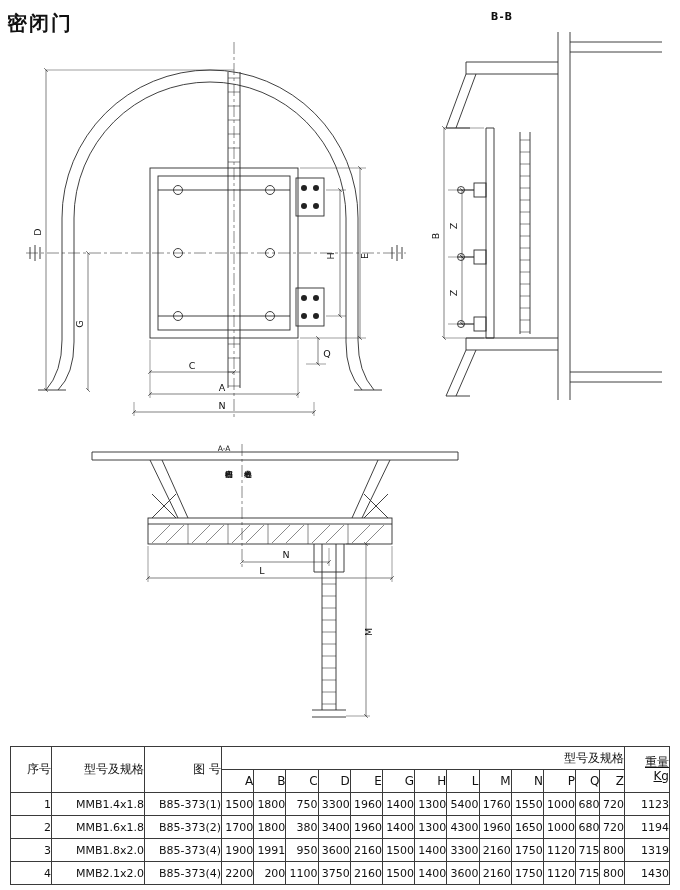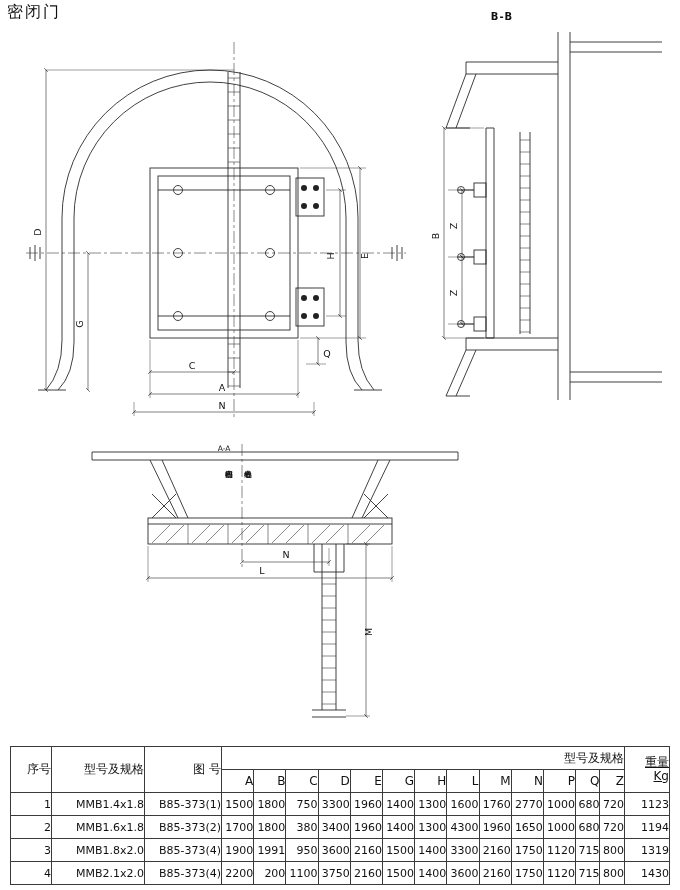--- a/index.html
+++ b/index.html
@@ -1,18 +1,18 @@
 <!DOCTYPE html>
 <html><head>
 <meta charset="utf-8">
 <style>
   html,body{margin:0;padding:0;background:#fff;}
   .page{position:relative;width:680px;height:890px;background:#fff;overflow:hidden;
         font-family:"DejaVu Sans","Liberation Sans",sans-serif;color:#111;}
-  .title{position:absolute;left:7px;top:2px;font-size:16px;font-weight:normal;letter-spacing:2px;}
+  .title{position:absolute;left:7px;top:10px;font-size:20px;font-weight:bold;letter-spacing:2px;}
   svg.draw{position:absolute;left:0;top:0;}
   svg .ln{stroke:#2b2b2b;stroke-width:0.9;fill:none;}
   svg .thin{stroke:#2b2b2b;stroke-width:0.55;fill:none;}
   svg .cl{stroke:#2b2b2b;stroke-width:0.55;fill:none;stroke-dasharray:12 3 3 3;}
   svg .dimln{stroke:#2b2b2b;stroke-width:0.6;fill:none;}
   svg .ext{stroke:#2b2b2b;stroke-width:0.45;fill:none;}
   svg .dot{fill:#222;stroke:none;}
   svg text{fill:#111;font-family:"DejaVu Sans","Liberation Sans",sans-serif;}
   svg .dim{font-size:9.5px;text-anchor:middle;}
   svg .vtitle{font-size:10px;font-weight:bold;text-anchor:middle;letter-spacing:1px;}
@@ -260,23 +260,23 @@
           <td>1</td>
           <td>MMB1.4x1.8</td>
           <td>B85-373(1)</td>
           <td>1500</td>
           <td>1800</td>
           <td>750</td>
           <td>3300</td>
           <td>1960</td>
           <td>1400</td>
           <td>1300</td>
-          <td>1600</td>
+          <td>5400</td>
           <td>1760</td>
-          <td>2770</td>
+          <td>1550</td>
           <td>1000</td>
           <td>680</td>
           <td>720</td>
           <td>1123</td>
         </tr>
         <tr>
           <td>2</td>
           <td>MMB1.6x1.8</td>
           <td>B85-373(2)</td>
           <td>1700</td>

